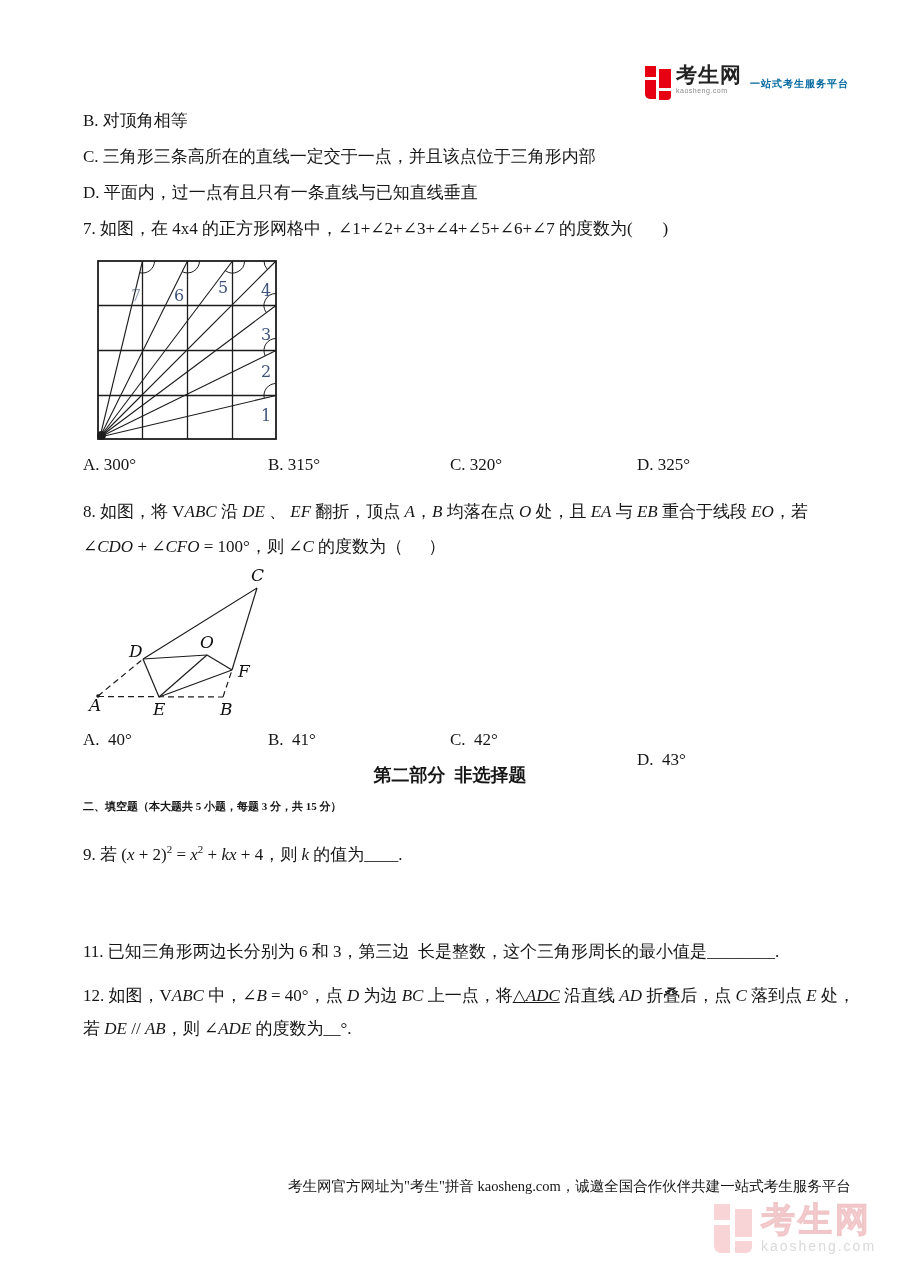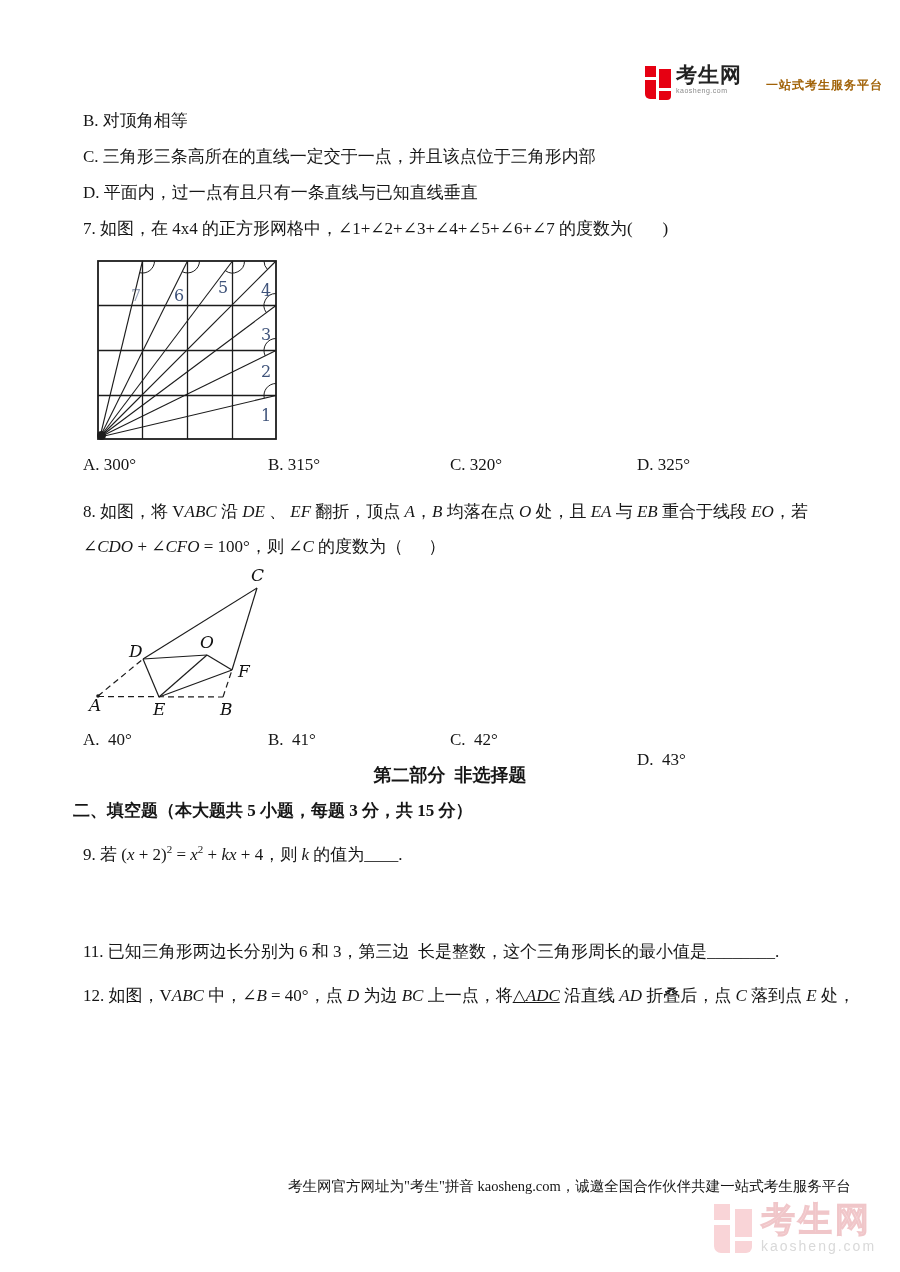--- a/index.html
+++ b/index.html
@@ -18,22 +18,22 @@
   .lgicon div{position:absolute;background:#e60012;}
   .lb1{left:0;top:0;width:11px;height:11px;}
   .lb2{left:0;top:14px;width:11px;height:19px;border-radius:0 0 0 5px;}
   .lb3{left:14px;top:3px;width:12px;height:19px;}
   .lb4{left:14px;top:25px;width:12px;height:9px;border-radius:0 0 4px 0;}
   .lgtext{margin-left:4px;display:flex;flex-direction:column;align-items:flex-start;}
   .lgname{font-family:"Liberation Sans","DejaVu Sans",sans-serif;font-weight:700;
           font-size:21px;line-height:23px;color:#222;letter-spacing:1px;}
   .lgdomain{font-family:"Liberation Sans","DejaVu Sans",sans-serif;font-size:7px;color:#8a8a8a;
             letter-spacing:0.5px;margin-top:1px;}
-  .lgtag{font-family:"Liberation Sans","DejaVu Sans",sans-serif;font-weight:700;font-size:12px;
-         color:#a16207;margin-left:24px;margin-top:14px;letter-spacing:1px;}
+  .lgtag{font-family:"Liberation Sans","DejaVu Sans",sans-serif;font-weight:700;font-size:10px;
+         color:#0369a1;margin-left:8px;margin-top:14px;letter-spacing:1px;}
 
   
   .wm{position:absolute;left:714px;top:1202px;display:flex;align-items:flex-start;opacity:1;}
   .wmicon{position:relative;width:40px;height:50px;margin-top:2px;}
   .wmicon div{position:absolute;background:#f9d4d7;}
   .wb1{left:0;top:0;width:16px;height:16px;}
   .wb2{left:0;top:21px;width:16px;height:28px;border-radius:0 0 0 7px;}
   .wb3{left:21px;top:5px;width:17px;height:28px;}
   .wb4{left:21px;top:37px;width:17px;height:12px;border-radius:0 0 6px 0;}
   .wmtext{margin-left:7px;display:flex;flex-direction:column;}
@@ -146,25 +146,26 @@
       <text x="115" y="81">O</text>
     </g>
   </svg>
 
   <span class="opt" style="left:83px;top:730px;">A.  40°</span>
   <span class="opt" style="left:268px;top:730px;">B.  41°</span>
   <span class="opt" style="left:450px;top:730px;">C.  42°</span>
   <span class="opt" style="left:637px;top:750px;">D.  43°</span>
 
   <div class="line bold center" style="top:764px;font-size:18px;">第二部分  非选择题</div>
-  <div class="line bold" style="left:73px;top:800px;font-size:17px;">二、填空题（本大题共 5 小题，每题 3 分，共 15 分）</div>
+  <div class="line bold" style="left:83px;top:800px;font-size:11px;">二、填空题（本大题共 5 小题，每题 3 分，共 15 分）</div>
 
   <div class="line" style="left:83px;top:844px;">9. 若 (<i>x</i> + 2)<sup>2</sup> = <i>x</i><sup>2</sup> + <i>kx</i> + 4，则 <i>k</i> 的值为____.</div>
   <div class="line" style="left:83px;top:941px;">11. 已知三角形两边长分别为 6 和 3，第三边  长是整数，这个三角形周长的最小值是________.</div>
   <div class="line" style="left:83px;top:985px;">12. 如图，V<i>ABC</i> 中，∠<i>B</i> = 40°，点 <i>D</i> 为边 <i>BC</i> 上一点，将<u>△<i>ADC</i></u> 沿直线 <i>AD</i> 折叠后，点 <i>C</i> 落到点 <i>E</i> 处，</div>
+  <div class="line" style="left:83px;top:1018px;">若 <i>DE</i> // <i>AB</i>，则 ∠<i>ADE</i> 的度数为__°.</div>
 
   <div class="line" style="left:288px;top:1177px;font-size:14.5px;">考生网官方网址为"考生"拼音 kaosheng.com，诚邀全国合作伙伴共建一站式考生服务平台</div>
 
   <div class="wm">
     <div class="wmicon">
       <div class="wb1"></div>
         <div class="wb2"></div>
         <div class="wb3"></div>
         <div class="wb4"></div>
     </div>

